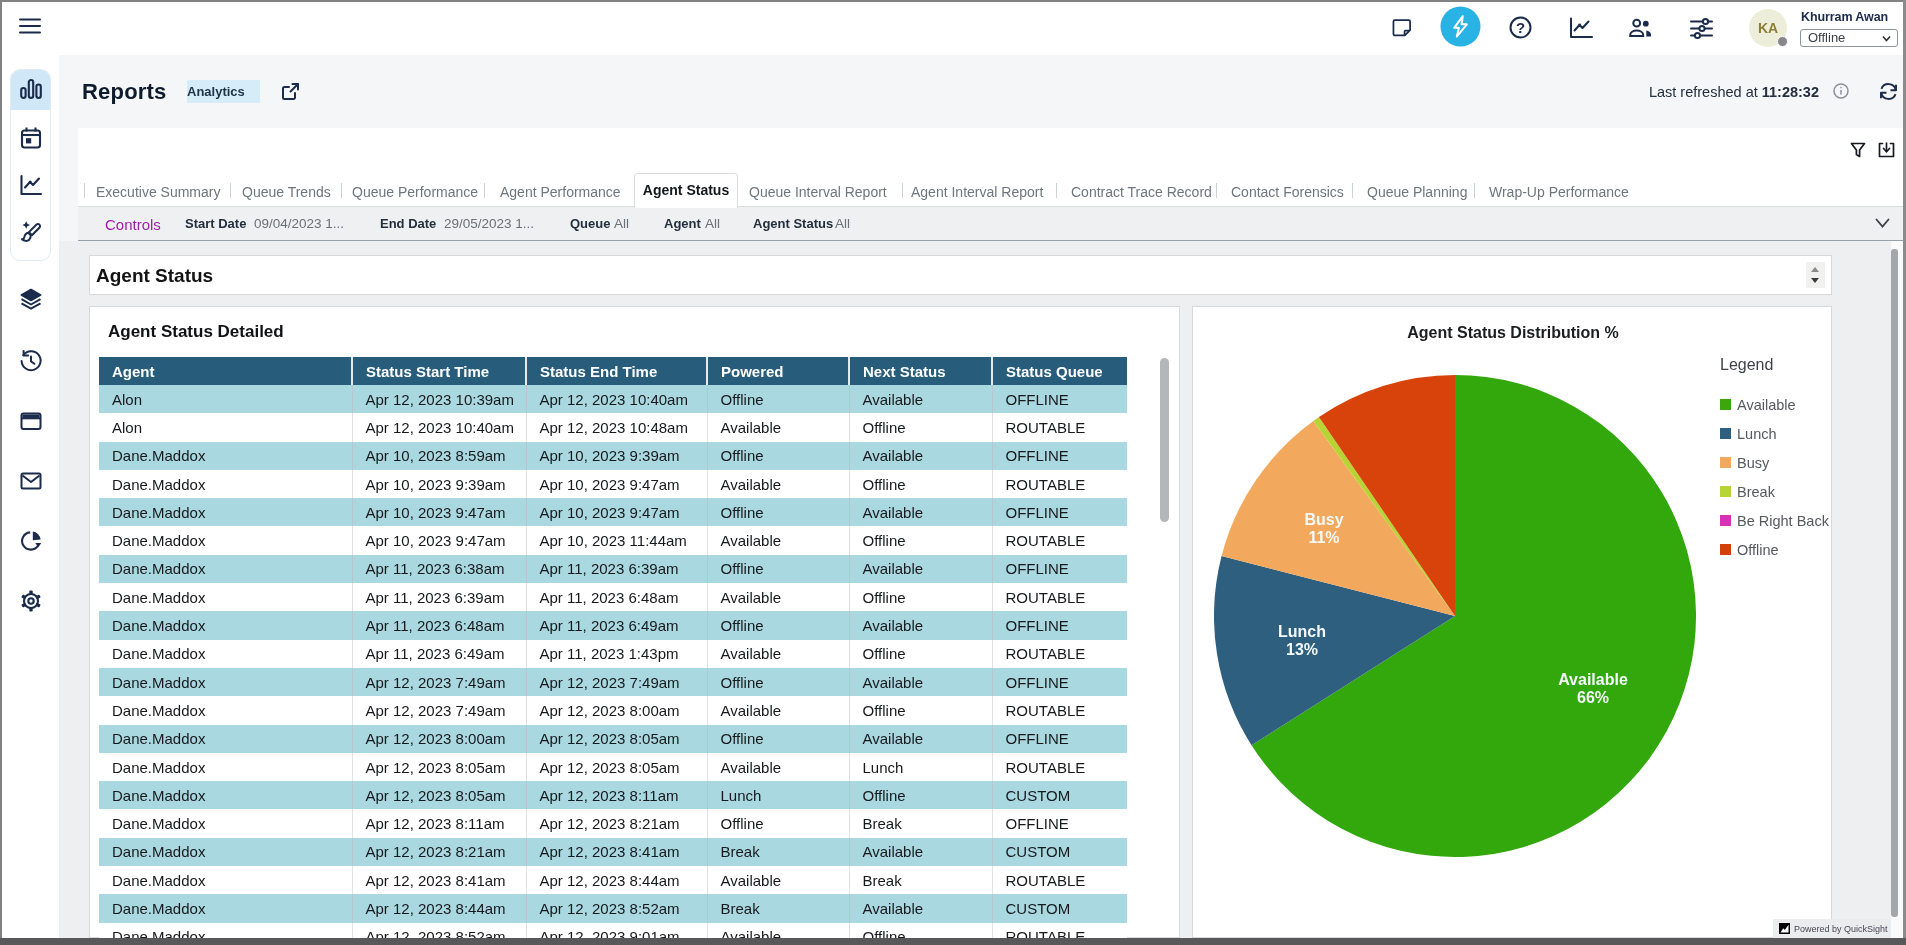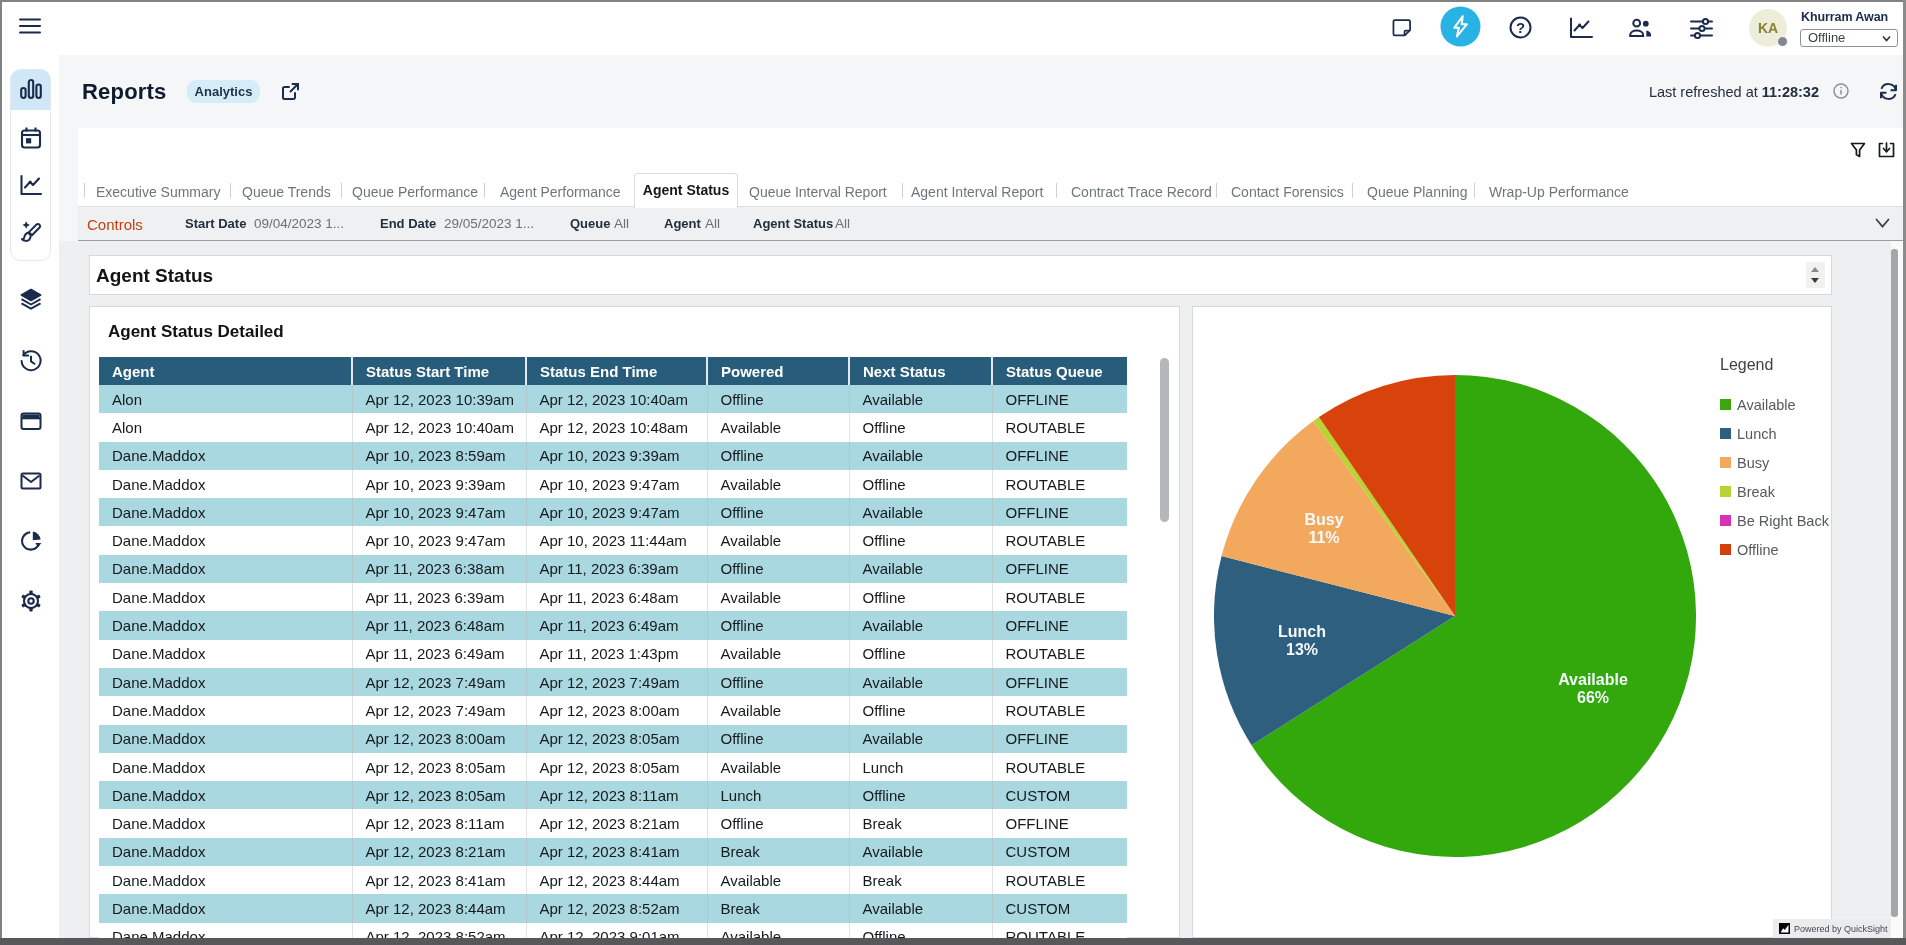--- a/index.html
+++ b/index.html
@@ -14,21 +14,21 @@
 
 #topbar{left:2px;top:2px;width:1901px;height:53px;background:#fff;}
 
 #sidebar{left:2px;top:55px;width:57px;height:883px;background:#fff;}
 #sgroup{left:8px;top:14px;width:41px;height:192px;border:1px solid #e2eaee;border-radius:10px;background:#fff;}
 #sactive{left:9px;top:15px;width:39px;height:40px;background:#cfe7f6;border-radius:9px 9px 0 0;}
 .sic{left:17px;width:24px;height:24px;}
 
 #main{left:59px;top:55px;width:1844px;height:883px;background:#f5f6f7;}
 #h1{left:23px;top:24px;font-size:22px;font-weight:bold;color:#0d1b2c;letter-spacing:0.2px;}
-#chip{left:128px;top:25px;width:73px;height:23px;background:#d6edf9;border-radius:9px;color:#1e3248;font-size:13px;font-weight:bold;text-align:center;line-height:23px;}
+#chip{left:128px;top:25px;width:73px;height:23px;background:#d6edf9;border-radius:0;color:#1e3248;font-size:13px;font-weight:bold;text-align:left;line-height:23px;}
 #lastref{right:84px;top:29px;font-size:14.5px;color:#232f3e;}
 
 #panel{left:19px;top:73px;width:1825px;height:79px;background:#fff;}
 #tabrow{left:0;top:46px;width:1825px;height:33px;border-bottom:1px solid #dcdfe0;}
 .tab{position:absolute;top:10px;font-size:14px;color:#6e767d;white-space:nowrap;}
 .tsep{position:absolute;top:9px;width:1px;height:15px;background:#cdd2d4;}
 #acttab{left:556px;top:-1px;width:104px;height:35px;background:#fff;border:1px solid #d9dddd;border-bottom:none;border-radius:4px 4px 0 0;z-index:2;text-align:center;font-size:14px;font-weight:bold;color:#14181c;line-height:32px;}
 
 #controls{left:19px;top:152px;width:1825px;height:34px;background:#eef0f1;border-bottom:1px solid #96a0a7;font-size:13.5px;color:#6a7076;}
 #controls .c{position:absolute;top:9px;white-space:nowrap;}
@@ -243,21 +243,21 @@
           <span class="tab" style="left:833px">Agent Interval Report</span>
           <span class="tab" style="left:993px">Contract Trace Record</span>
           <span class="tab" style="left:1153px">Contact Forensics</span>
           <span class="tab" style="left:1289px">Queue Planning</span>
           <span class="tab" style="left:1411px">Wrap-Up Performance</span>
           <div class="abs" id="acttab">Agent Status</div>
         </div>
     </div>
 
     <div class="abs" id="controls">
-      <span class="c b" style="left:9px;font-size:15px;font-weight:normal;color:#c2410c">Controls</span>
+      <span class="c b" style="left:27px;font-size:15px;font-weight:normal;color:#a21caf">Controls</span>
       <span class="c b" style="left:107px">Start Date</span>
         <span class="c" style="left:176px">09/04/2023 1...</span>
       <span class="c b" style="left:302px">End Date</span>
         <span class="c" style="left:366px">29/05/2023 1...</span>
       <span class="c b" style="left:492px">Queue</span>
         <span class="c" style="left:536px">All</span>
       <span class="c b" style="left:586px">Agent</span>
         <span class="c" style="left:627px">All</span>
       <span class="c b" style="left:675px">Agent Status</span>
         <span class="c" style="left:757px">All</span>
@@ -452,20 +452,21 @@
                 <td>Apr 12, 2023 9:01am</td>
                 <td>Available</td>
                 <td>Offline</td>
                 <td>ROUTABLE</td>
               </tr>
         </tbody>
           </table>
         <div class="abs" id="lscroll"></div>
       </div>
       <div class="abs" id="rcard">
+        <div class="abs" id="rtitle">Agent Status Distribution %</div>
         <div class="abs" id="legendT">Legend</div>
         <div class="litem" style="top:90px">
             <span class="lsq" style="background:#3ba70c"></span>
             <span class="llab">Available</span>
           </div>
           <div class="litem" style="top:119px">
             <span class="lsq" style="background:#2e5f7e"></span>
             <span class="llab">Lunch</span>
           </div>
           <div class="litem" style="top:148px">

